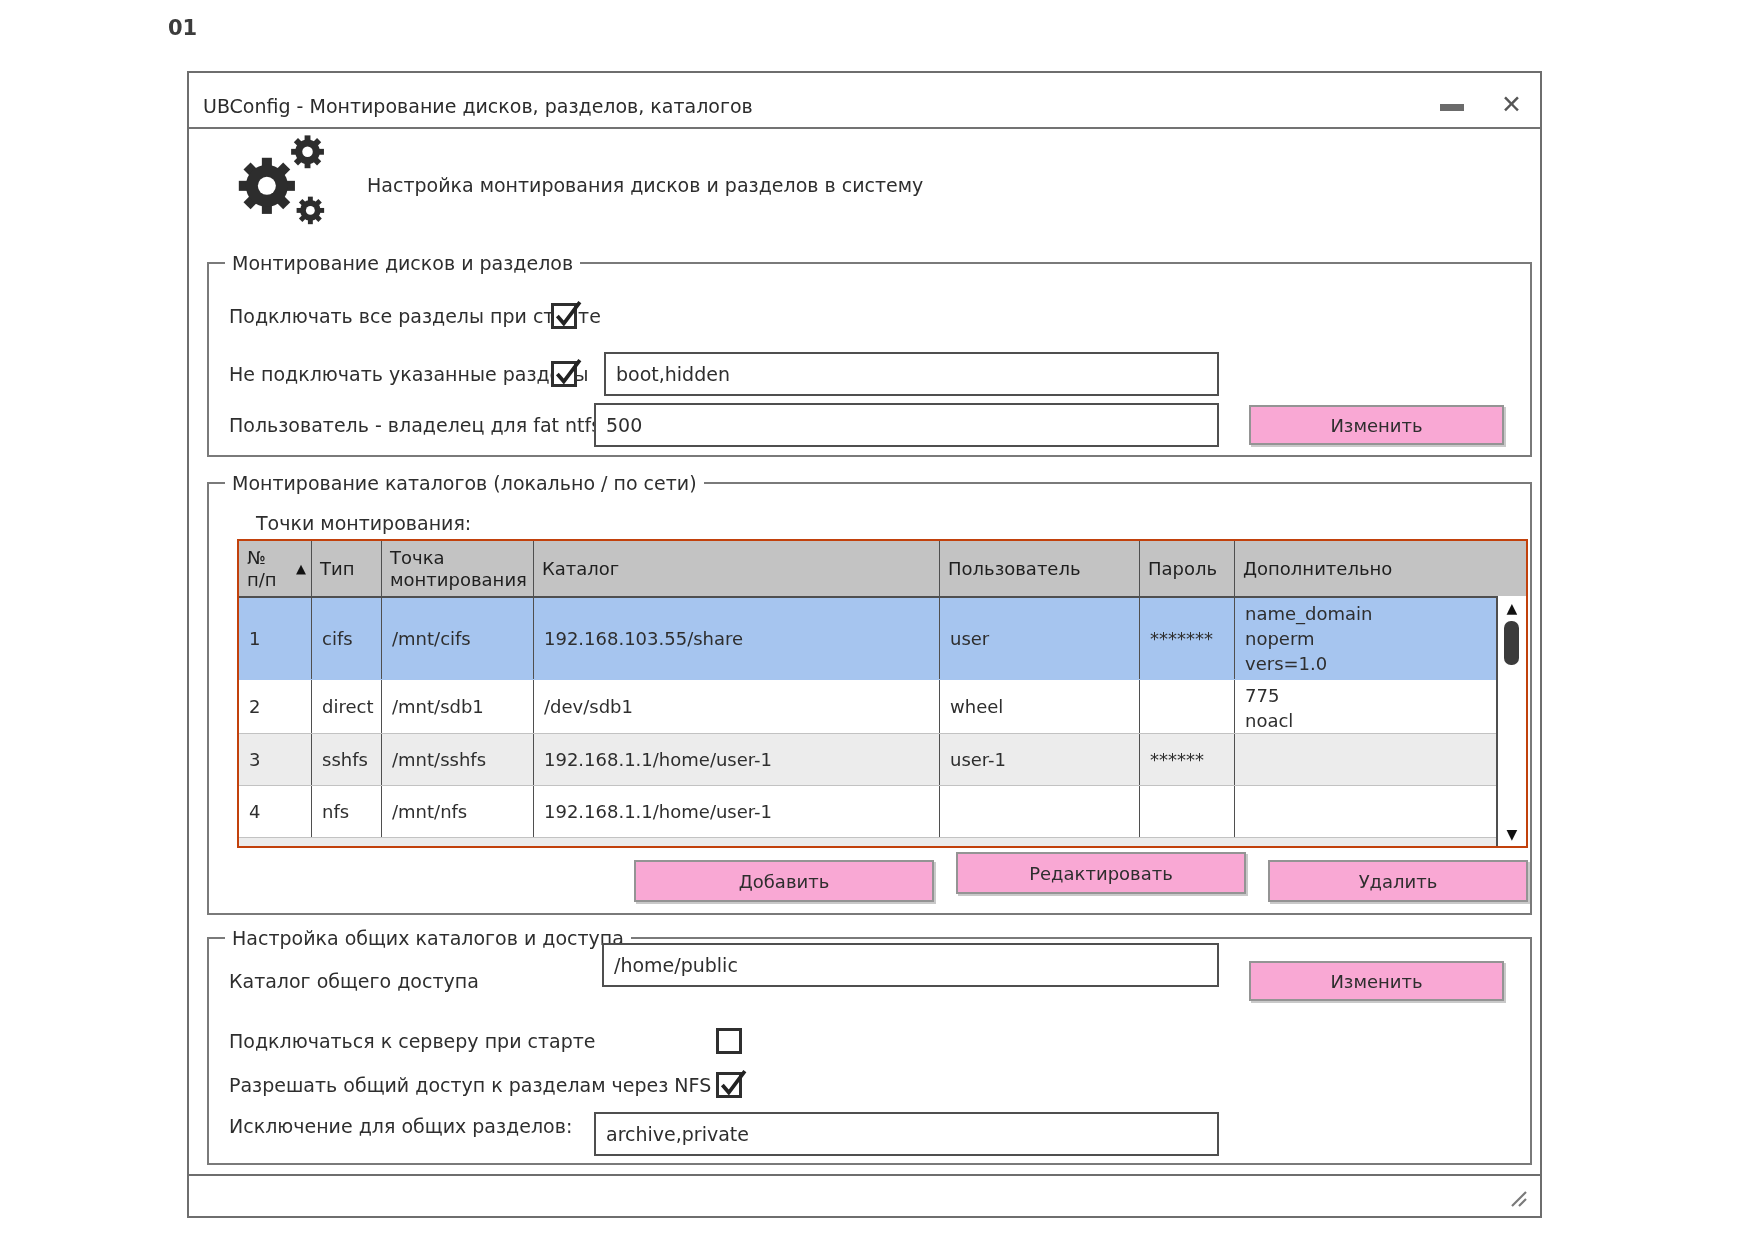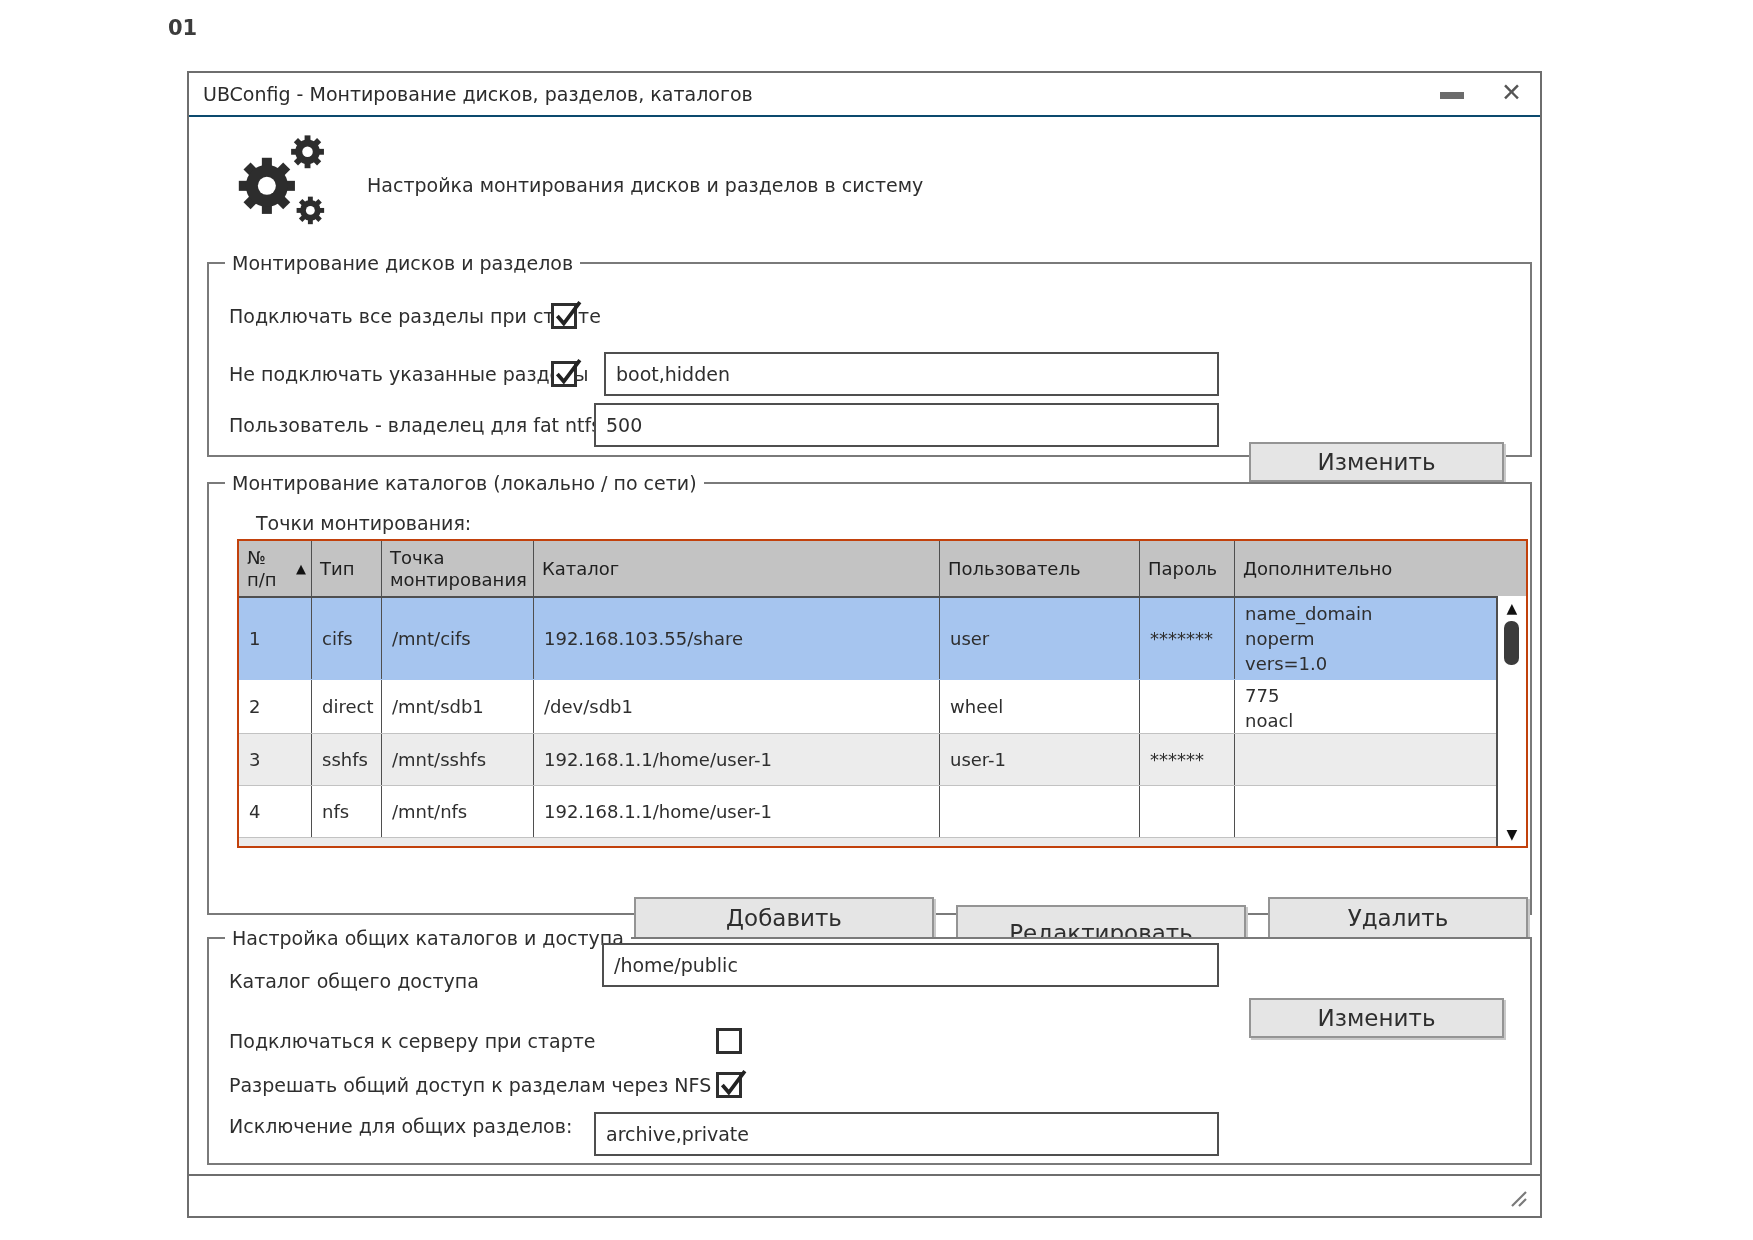--- a/index.html
+++ b/index.html
@@ -2,40 +2,40 @@
 <html><head>
 <meta charset="utf-8">
 <style>
   html,body{margin:0;padding:0;}
   body{width:1753px;height:1240px;position:relative;background:#ffffff;overflow:hidden;
        font-family:"DejaVu Sans", sans-serif;color:#2e2e2e;}
   .abs{position:absolute;}
   .page-label{left:168px;top:16px;font-size:21px;font-weight:bold;color:#3c3c3c;}
   
   .window{left:187px;top:71px;width:1355px;height:1147px;border:2px solid #6e6e6e;background:#fff;box-sizing:border-box;}
-  .titlebar{position:absolute;left:0;top:0;right:0;height:42px;border-bottom:2px solid #0c4a6e;background:#fff;}
+  .titlebar{position:absolute;left:0;top:12px;right:0;height:42px;border-bottom:2px solid #737373;background:#fff;}
   .title-text{position:absolute;left:14px;top:0;line-height:42px;font-size:19px;color:#2b2b2b;white-space:nowrap;}
   .min-btn{position:absolute;right:76px;top:19px;width:24px;height:7px;background:#6b6b6b;}
   .close-btn{position:absolute;right:18px;top:0;line-height:40px;font-size:25px;color:#555;font-weight:bold;cursor:default;}
   
   .gears{left:45px;top:58px;width:96px;height:104px;}
   .caption{left:178px;top:99px;font-size:19px;line-height:26px;color:#2e2e2e;white-space:nowrap;}
   
   .groupbox{position:absolute;left:18px;width:1325px;border:2px solid #7a7a7a;background:#fff;box-sizing:border-box;}
   .g1{top:189px;height:195px;padding-left:32px;}
   .g2{top:409px;height:433px;}
   .g3{top:864px;height:228px;}
   .legend{position:absolute;left:16px;top:-14px;background:#fff;padding:0 7px;font-size:19px;line-height:26px;color:#2e2e2e;white-space:nowrap;}
   .lbl{position:absolute;font-size:19px;line-height:26px;color:#2e2e2e;white-space:nowrap;}
   
   .tbx{position:absolute;border:2px solid #4f4f4f;background:#fff;font-family:"DejaVu Sans",sans-serif;
        font-size:19px;color:#2e2e2e;padding:0 10px;box-sizing:border-box;outline:none;}
-  .btn{position:absolute;background:#e5e5e5;border:2px solid #949494;box-shadow:2px 2px 0 #c9c9c9;
-       font-size:23px;color:#2e2e2e;display:flex;align-items:center;justify-content:center;
-       box-sizing:border-box;cursor:default;white-space:nowrap;margin-top:37px;}
+  .btn{position:absolute;background:#f9a8d4;border:2px solid #949494;box-shadow:2px 2px 0 #c9c9c9;
+       font-size:18px;color:#2e2e2e;display:flex;align-items:center;justify-content:center;
+       box-sizing:border-box;cursor:default;white-space:nowrap;}
   .checkbox{position:absolute;width:26px;height:26px;border:3px solid #2f2f2f;background:#fff;box-sizing:border-box;}
   .checkbox svg{position:absolute;left:-2px;top:-6px;width:30px;height:30px;overflow:visible;display:none;}
   .checkbox.checked svg{display:block;}
   
   .mtable{position:absolute;left:28px;top:55px;width:1291px;height:309px;border:2px solid #c2410c;
           box-sizing:border-box;background:#fff;overflow:hidden;}
   .thead{display:flex;height:55px;background:#c3c3c3;border-bottom:2px solid #4f4f4f;box-sizing:content-box;}
   .th{flex:none;box-sizing:border-box;border-left:1px solid #4f4f4f;font-size:18px;line-height:22px;
       padding:5px 8px;display:flex;align-items:center;color:#1f1f1f;position:relative;}
   .th:first-child{border-left:none;}
@@ -187,21 +187,21 @@
       <div class="strip"></div>
 
       <div class="scrollbar">
         <div class="sb-up">▲</div>
         <div class="sb-thumb"></div>
         <div class="sb-down">▼</div>
       </div>
     </div>
 
     <div class="btn" style="left:425px;top:376px;width:300px;height:42px;">Добавить</div>
-    <div class="btn" style="left:747px;top:384px;width:290px;height:55px;">Редактировать</div>
+    <div class="btn" style="left:747px;top:368px;width:290px;height:42px;">Редактировать</div>
     <div class="btn" style="left:1059px;top:376px;width:260px;height:42px;">Удалить</div>
   </div>
 
   <div class="groupbox g3">
     <div class="legend">Настройка общих каталогов и доступа</div>
 
     <div class="lbl" style="left:20px;top:29px;">Каталог общего доступа</div>
     <input class="tbx" style="left: 393px; top: 4px; width: 617px; height: 44px;" value="/home/public">
     <div class="btn" style="left:1040px;top:22px;width:255px;height:40px;">Изменить</div>
 

